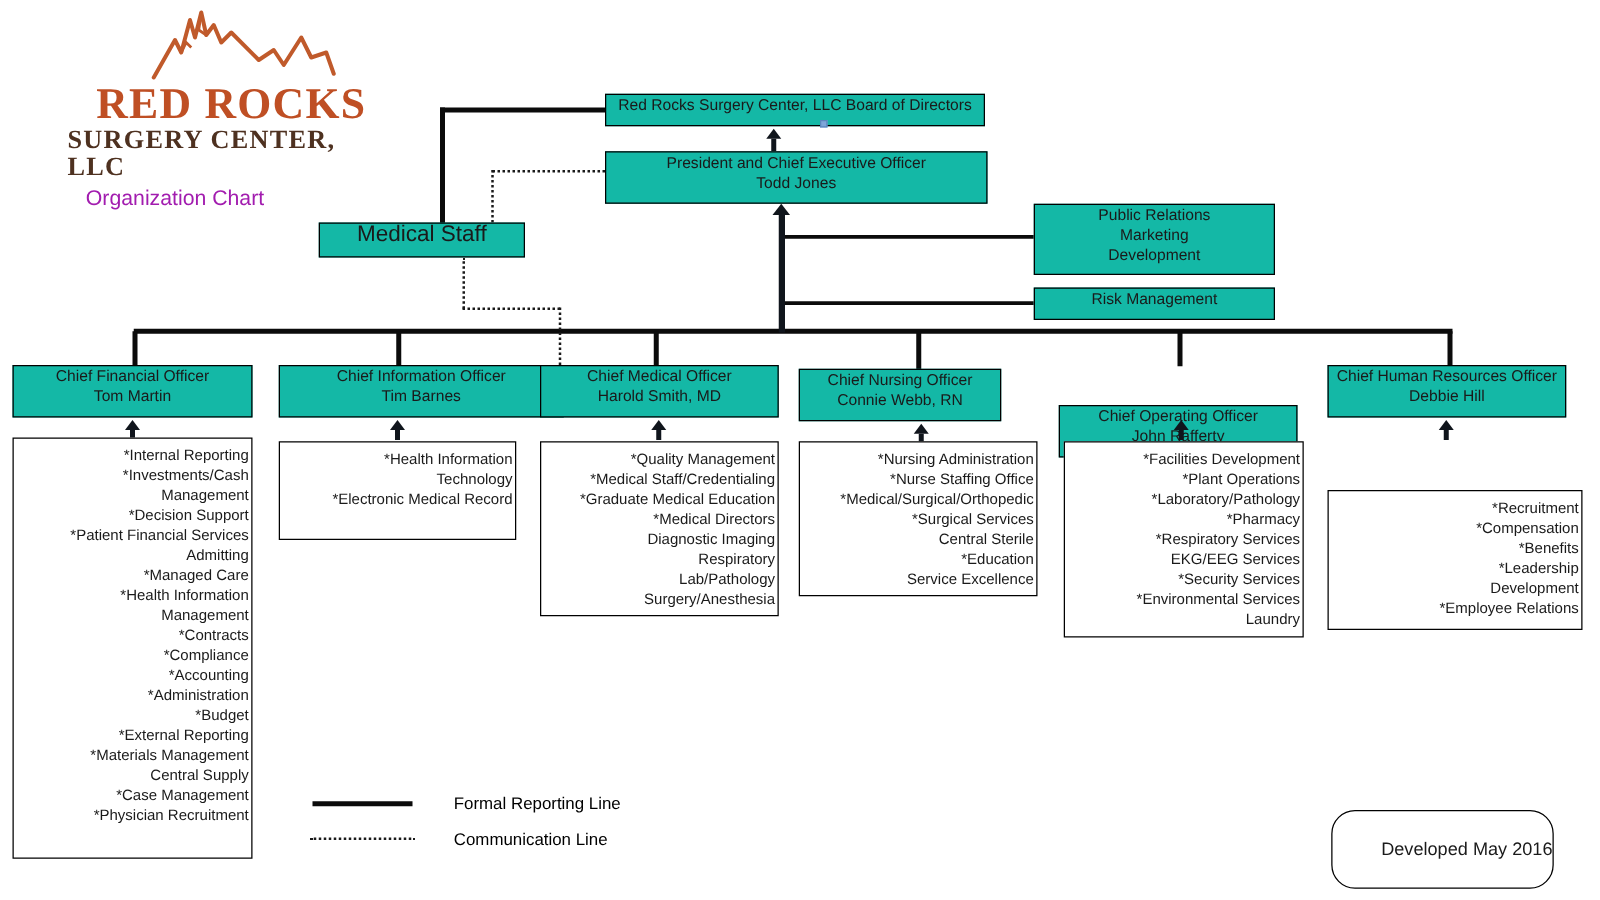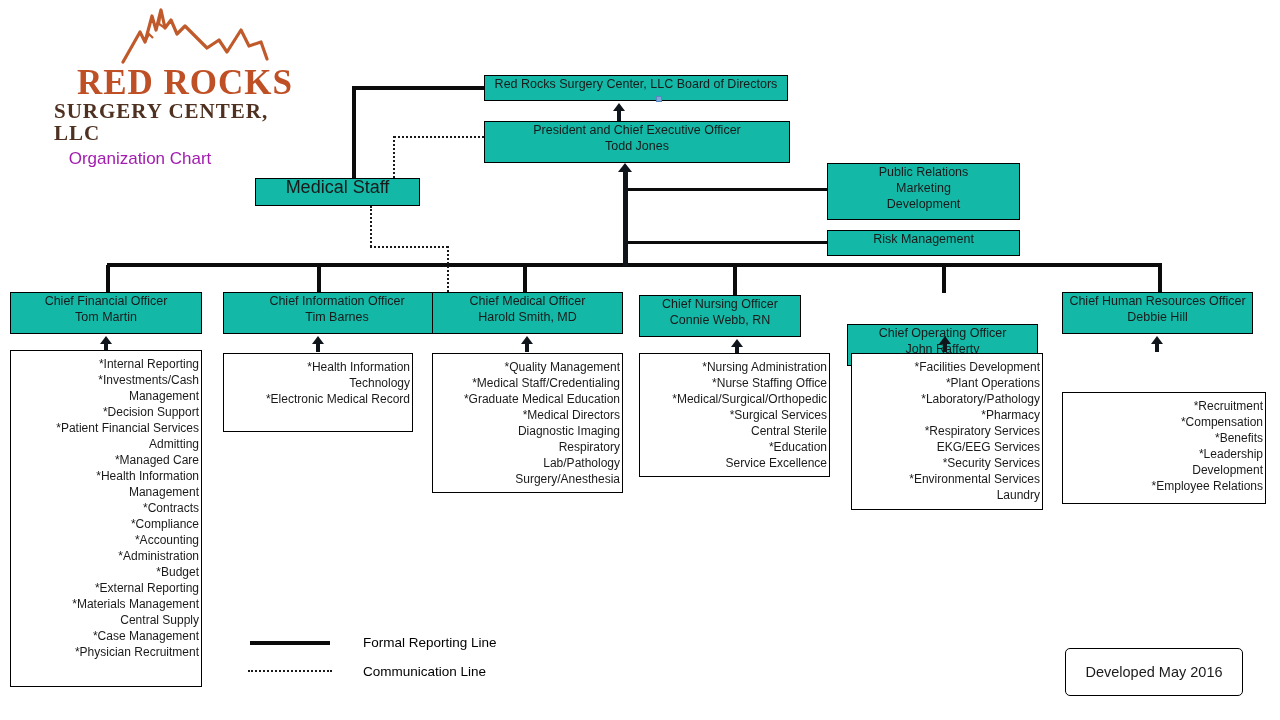--- a/index.html
+++ b/index.html
@@ -35,21 +35,21 @@
   
   .dept-box { position:absolute; border:1.5px solid #000; background:#fff; font-size:12px; line-height:16px; padding:5px 2px 0 7px; text-align:left; }
   .li-line { white-space:nowrap;text-align:right; }
   .li-line.indent { padding-left:20px; }
   .pr-box .li-line { text-align:center; white-space:normal; }
   
   .legend-label { position:absolute; font-size:13.5px; color:#000000; }
   #legend-solid { position:absolute; left:250px; top:641px; width:80px; height:4px; background:#0b0b0b; }
   #legend-dotted { position:absolute; left:248px; top:670px; width:84px; border-top:2.5px dotted #1a1a1a; }
   
-  #developed-box { position:absolute; left:1065px; top:648px; width:178px; height:48px; border:1.5px solid #000; border-radius:5px; background:#fff; display:flex; align-items:center; justify-content:center; font-size:14.5px; }
+  #developed-box { position:absolute; left:1065px; top:648px; width:178px; height:63px; border:1.5px solid #000; border-radius:19px; background:#fff; display:flex; align-items:center; justify-content:flex-end; font-size:14.5px; }
   
   #artifact-square { position:absolute; left:656px; top:96px; width:6px; height:6px; background:#7ea6d9; border:1px solid #5b86bd; }
 </style>
 </head>
 <body>
 
 <div id="canvas">
 
   <div id="logo">
     <svg width="180" height="62" viewBox="0 0 180 62">

